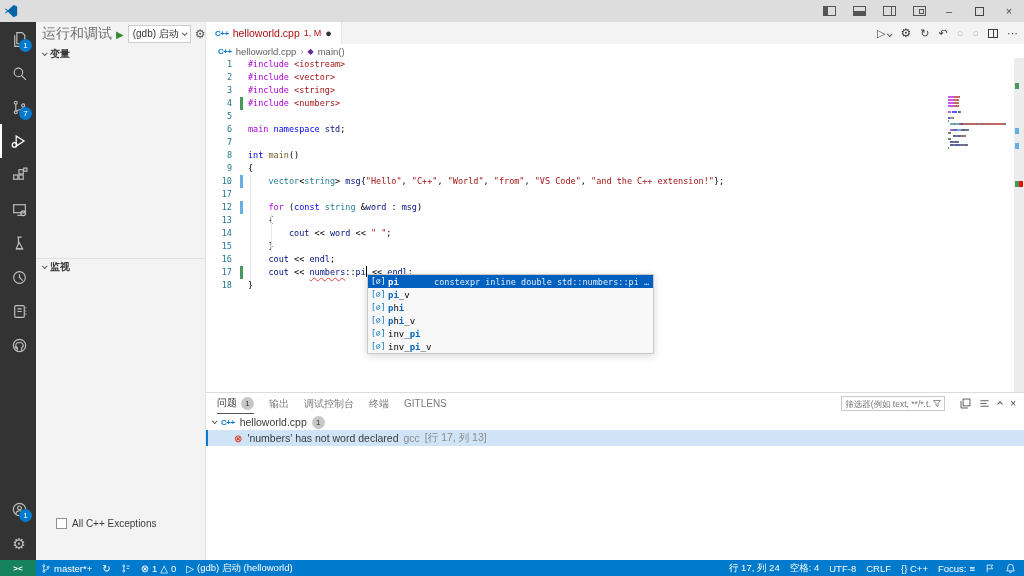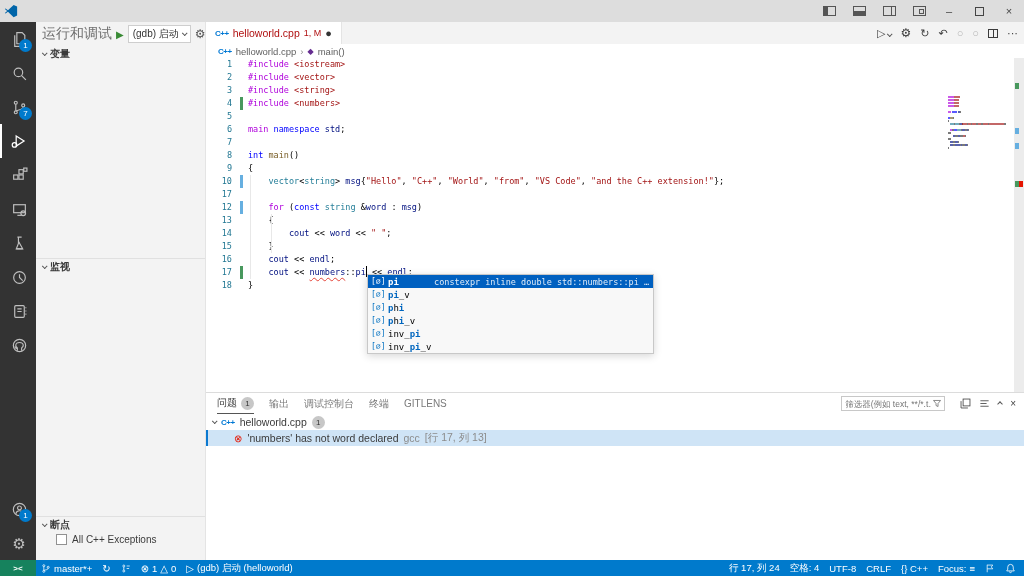--- a/index.html
+++ b/index.html
@@ -248,24 +248,20 @@
           <span class="chev"></span>
           <span>变量</span>
         </div>
       <div class="sec-body" style="height:196px"></div>
       <div class="sec-h">
           <span class="chev"></span>
           <span>监视</span>
         </div>
       <div class="sec-body" style="height:109px"></div>
       <div class="sec-body" style="height:133px"></div>
-      <div class="sec-h">
-          <span class="chev"></span>
-          <span>断点</span>
-        </div>
       <div class="sec-body" style="flex:1">
         <div class="bp-row">
           <span class="checkbox"></span>
           <span>All C++ Exceptions</span>
         </div>
       </div>
     </div>
 
     <div class="editor-col">
       <div class="tabbar">

